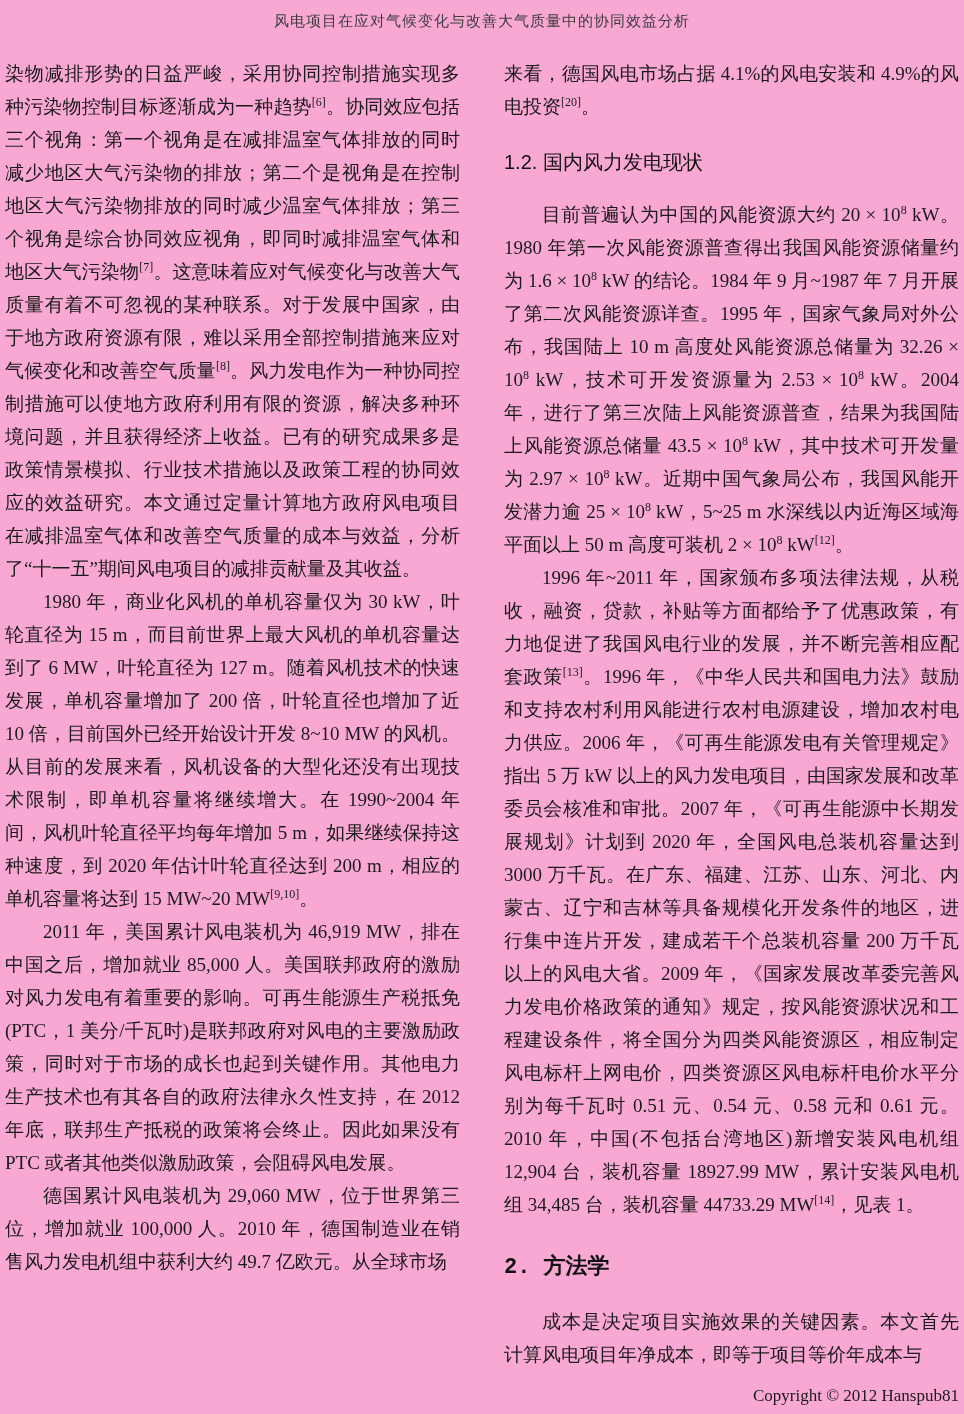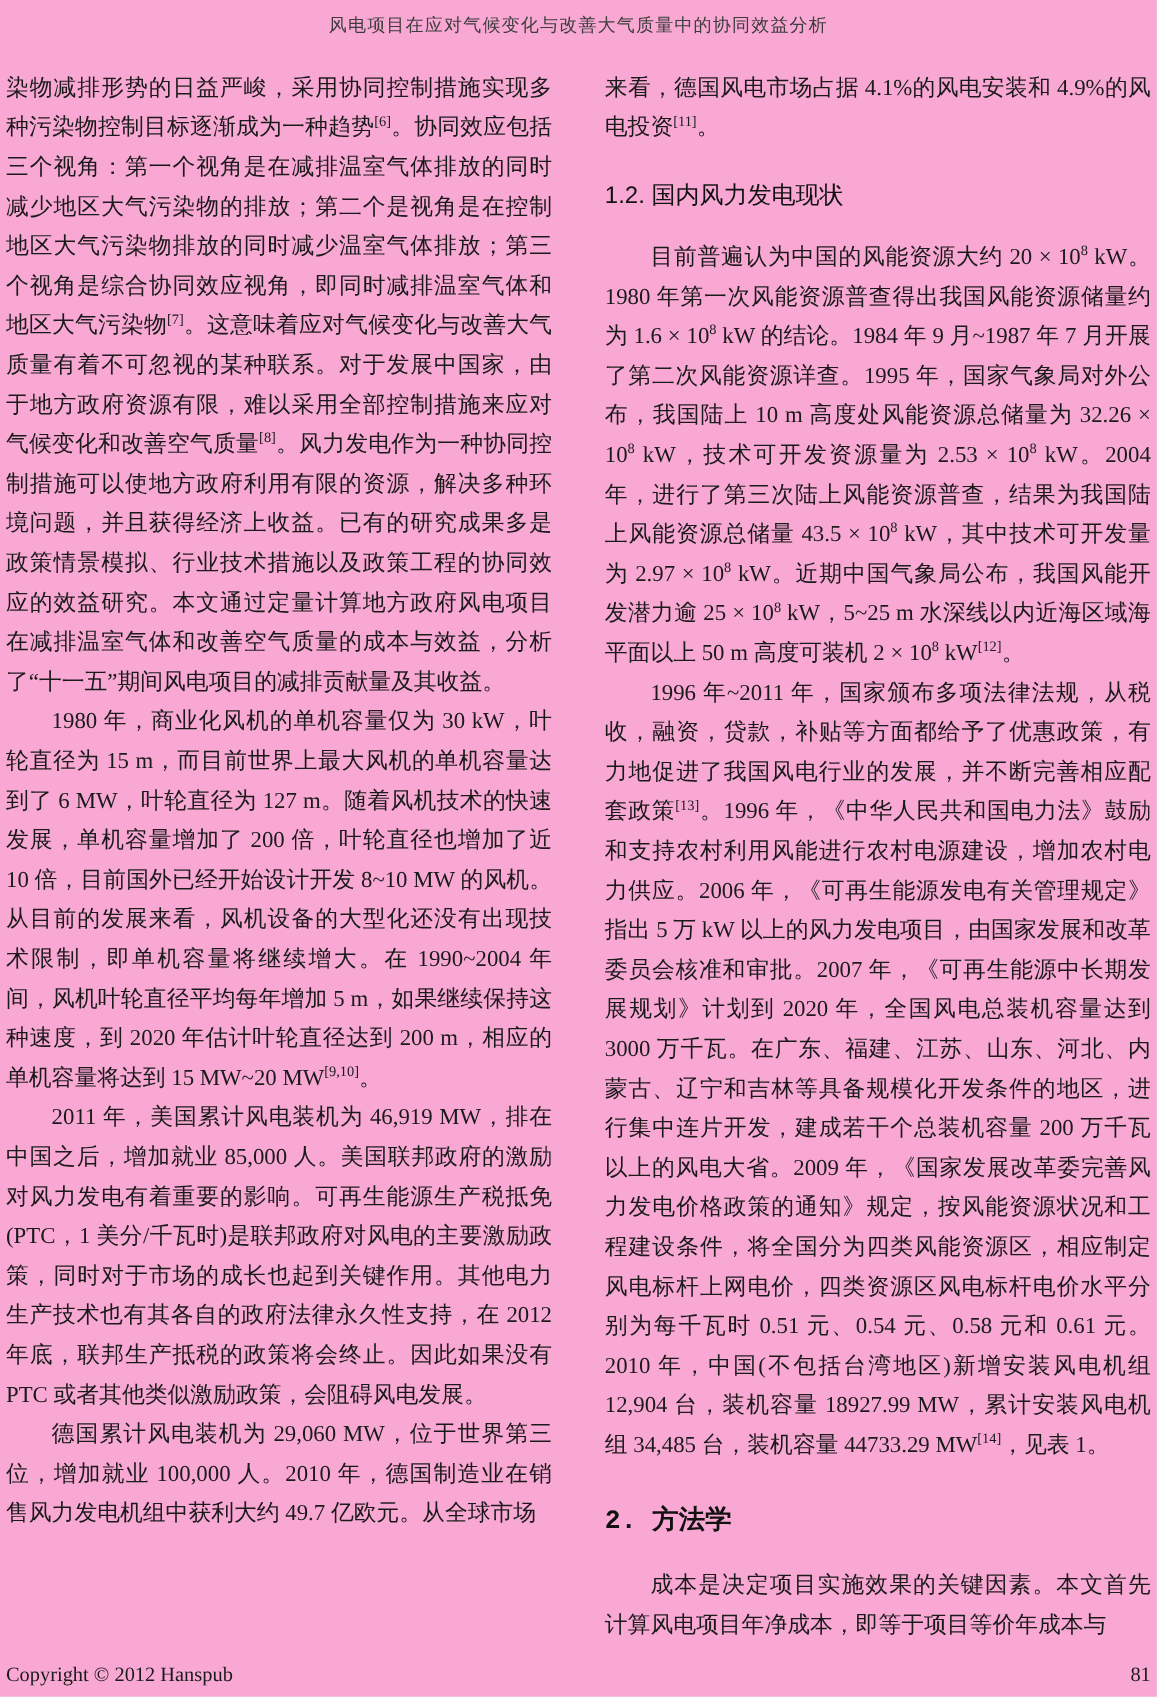--- a/index.html
+++ b/index.html
@@ -55,40 +55,40 @@
     font-weight: bold;
     font-family: Liberation Mono, monospace;
     color: #111111;
   }
   .footer {
     position: absolute;
     left: 5px;
     right: 5px;
     bottom: 8px;
     display: flex;
-    justify-content: space-between;
+    justify-content: flex-end;
     font-size: 17px;
     color: #1a1a1a;
   }
 </style>
 </head>
 <body>
 
 <div class="page">
   <div class="running-head">风电项目在应对气候变化与改善大气质量中的协同效益分析</div>
 
   <div class="columns">
     <div class="col">
         <p class="para">染物减排形势的日益严峻，采用协同控制措施实现多种污染物控制目标逐渐成为一种趋势<sup>[6]</sup>。协同效应包括三个视角：第一个视角是在减排温室气体排放的同时减少地区大气污染物的排放；第二个是视角是在控制地区大气污染物排放的同时减少温室气体排放；第三个视角是综合协同效应视角，即同时减排温室气体和地区大气污染物<sup>[7]</sup>。这意味着应对气候变化与改善大气质量有着不可忽视的某种联系。对于发展中国家，由于地方政府资源有限，难以采用全部控制措施来应对气候变化和改善空气质量<sup>[8]</sup>。风力发电作为一种协同控制措施可以使地方政府利用有限的资源，解决多种环境问题，并且获得经济上收益。已有的研究成果多是政策情景模拟、行业技术措施以及政策工程的协同效应的效益研究。本文通过定量计算地方政府风电项目在减排温室气体和改善空气质量的成本与效益，分析了“十一五”期间风电项目的减排贡献量及其收益。</p>
         <p class="para indent">1980 年，商业化风机的单机容量仅为 30 kW，叶轮直径为 15 m，而目前世界上最大风机的单机容量达到了 6 MW，叶轮直径为 127 m。随着风机技术的快速发展，单机容量增加了 200 倍，叶轮直径也增加了近 10 倍，目前国外已经开始设计开发 8~10 MW 的风机。从目前的发展来看，风机设备的大型化还没有出现技术限制，即单机容量将继续增大。在 1990~2004 年间，风机叶轮直径平均每年增加 5 m，如果继续保持这种速度，到 2020 年估计叶轮直径达到 200 m，相应的单机容量将达到 15 MW~20 MW<sup>[9,10]</sup>。</p>
         <p class="para indent">2011 年，美国累计风电装机为 46,919 MW，排在中国之后，增加就业 85,000 人。美国联邦政府的激励对风力发电有着重要的影响。可再生能源生产税抵免(PTC，1 美分/千瓦时)是联邦政府对风电的主要激励政策，同时对于市场的成长也起到关键作用。其他电力生产技术也有其各自的政府法律永久性支持，在 2012 年底，联邦生产抵税的政策将会终止。因此如果没有 PTC 或者其他类似激励政策，会阻碍风电发展。</p>
         <p class="para indent">德国累计风电装机为 29,060 MW，位于世界第三位，增加就业 100,000 人。2010 年，德国制造业在销售风力发电机组中获利大约 49.7 亿欧元。从全球市场</p>
       </div>
     <div class="col">
-        <p class="para">来看，德国风电市场占据 4.1%的风电安装和 4.9%的风电投资<sup>[11]</sup>。</p>
+        <p class="para">来看，德国风电市场占据 4.1%的风电安装和 4.9%的风电投资<sup>[20]</sup>。</p>
         <h3 class="h-minor">1.2. 国内风力发电现状</h3>
         <p class="para indent">目前普遍认为中国的风能资源大约 20 × 10<sup>8</sup> kW。1980 年第一次风能资源普查得出我国风能资源储量约为 1.6 × 10<sup>8</sup> kW 的结论。1984 年 9 月~1987 年 7 月开展了第二次风能资源详查。1995 年，国家气象局对外公布，我国陆上 10 m 高度处风能资源总储量为 32.26 × 10<sup>8</sup> kW，技术可开发资源量为 2.53 × 10<sup>8</sup> kW。2004 年，进行了第三次陆上风能资源普查，结果为我国陆上风能资源总储量 43.5 × 10<sup>8</sup> kW，其中技术可开发量为 2.97 × 10<sup>8</sup> kW。近期中国气象局公布，我国风能开发潜力逾 25 × 10<sup>8</sup> kW，5~25 m 水深线以内近海区域海平面以上 50 m 高度可装机 2 × 10<sup>8</sup> kW<sup>[12]</sup>。</p>
         <p class="para indent">1996 年~2011 年，国家颁布多项法律法规，从税收，融资，贷款，补贴等方面都给予了优惠政策，有力地促进了我国风电行业的发展，并不断完善相应配套政策<sup>[13]</sup>。1996 年，《中华人民共和国电力法》鼓励和支持农村利用风能进行农村电源建设，增加农村电力供应。2006 年，《可再生能源发电有关管理规定》指出 5 万 kW 以上的风力发电项目，由国家发展和改革委员会核准和审批。2007 年，《可再生能源中长期发展规划》计划到 2020 年，全国风电总装机容量达到 3000 万千瓦。在广东、福建、江苏、山东、河北、内蒙古、辽宁和吉林等具备规模化开发条件的地区，进行集中连片开发，建成若干个总装机容量 200 万千瓦以上的风电大省。2009 年，《国家发展改革委完善风力发电价格政策的通知》规定，按风能资源状况和工程建设条件，将全国分为四类风能资源区，相应制定风电标杆上网电价，四类资源区风电标杆电价水平分别为每千瓦时 0.51 元、0.54 元、0.58 元和 0.61 元。2010 年，中国(不包括台湾地区)新增安装风电机组 12,904 台，装机容量 18927.99 MW，累计安装风电机组 34,485 台，装机容量 44733.29 MW<sup>[14]</sup>，见表 1。</p>
         <h2 class="h-major">2. 方法学</h2>
         <p class="para indent">成本是决定项目实施效果的关键因素。本文首先计算风电项目年净成本，即等于项目等价年成本与</p>
       </div>
   </div>
 
   <div class="footer">
     <span>Copyright © 2012 Hanspub</span>

